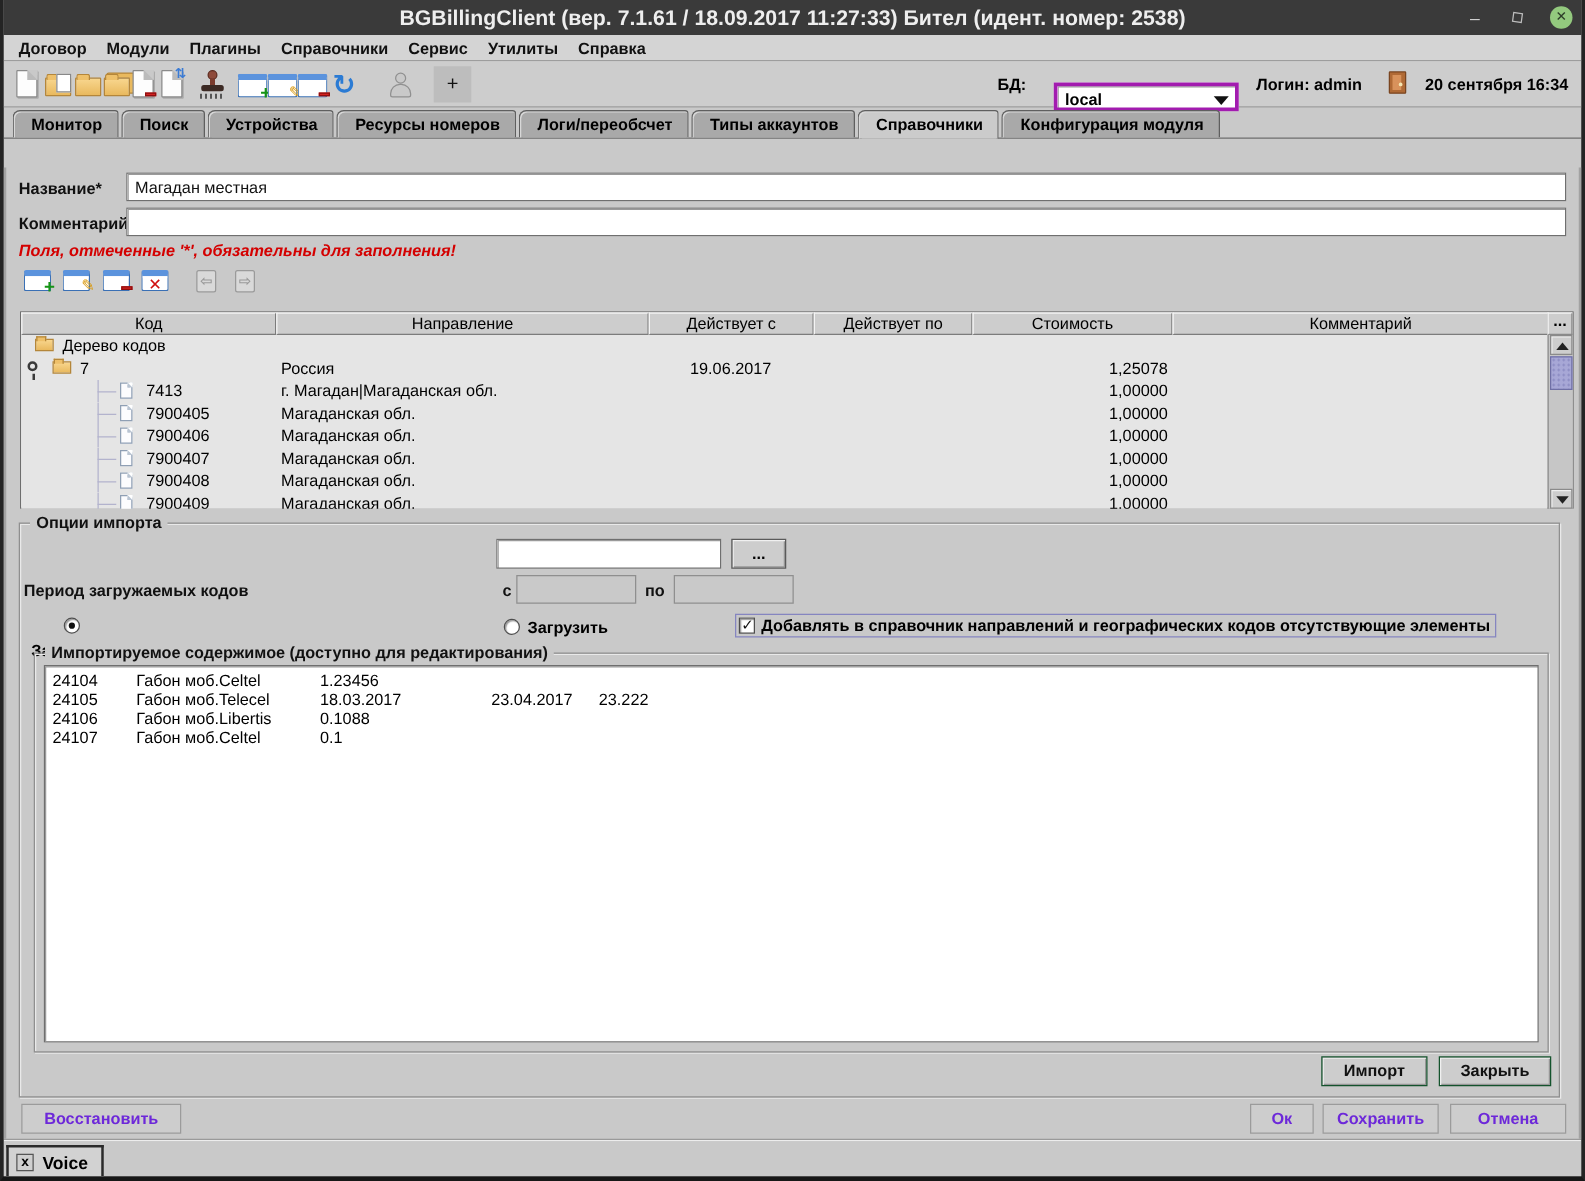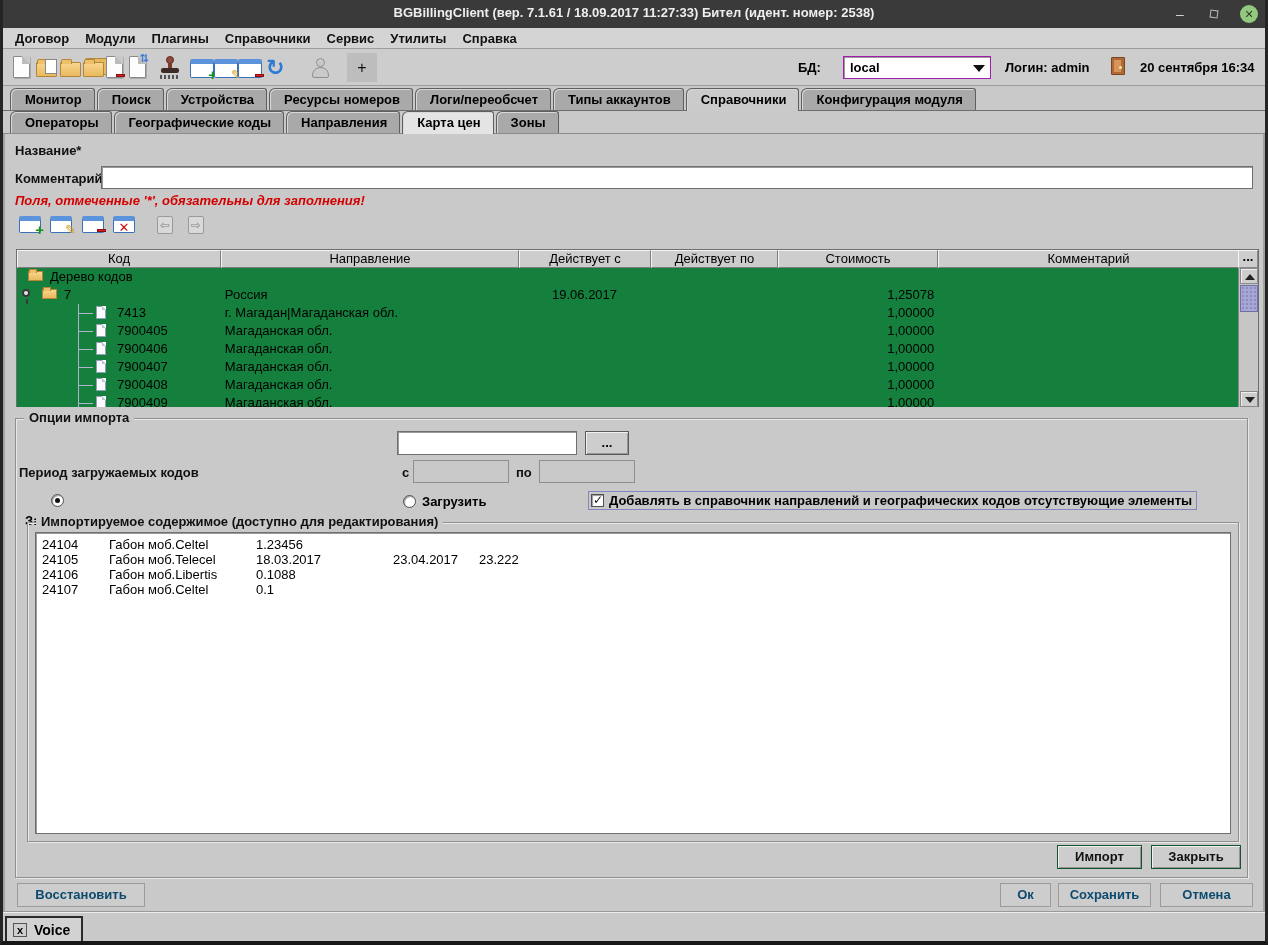--- a/index.html
+++ b/index.html
@@ -3,37 +3,37 @@
 <meta charset="utf-8">
 <style>
   * { margin:0; padding:0; box-sizing:border-box; }
   html,body { width:1268px; height:945px; }
   body { font-family:"Liberation Sans","DejaVu Sans",sans-serif; font-size:13px; background:#1f1f1f; }
   .app { position:relative; width:1268px; height:945px; background:#c9c9c9; overflow:hidden;
          border-left:3px solid #242424; border-right:3px solid #242424; border-bottom:4px solid #171717; }
 
   
   .titlebar { position:absolute; left:-3px; top:0; width:1268px; height:28px; background:#3a3a3a; }
-  .titlebar .title { position:absolute; left:0; right:0; top:5px; text-align:center; color:#eeeeee; font-weight:bold; font-size:13px; }
+  .titlebar .title { position:absolute; left:0; right:0; top:5px; text-align:center; color:#eeeeee; font-weight:bold; font-size:17px; }
   .win-btn { position:absolute; top:4px; width:20px; height:20px; color:#cfcfcf; text-align:center; line-height:20px; font-size:14px; cursor:default; }
   .btn-min { right:78px; }
   .btn-max { right:44px; font-size:10px; }
   .btn-max .sq { display:inline-block; width:8px; height:8px; border:1px solid #bdbdbd; transform:rotate(8deg); margin-top:6px; }
   .btn-close { right:10px; top:5px; width:18px; height:18px; border-radius:50%; background:#93c97e; color:#2c3c28; font-weight:bold; font-size:11px; line-height:18px; }
 
   
   .menubar { position:absolute; left:0; top:28px; width:1262px; height:21px; background:#d4d4d4; border-bottom:1px solid #9d9d9d; display:flex; align-items:center; padding-left:4px; }
   .menu-item { font-weight:bold; padding:2px 8px; color:#111; }
 
   
   .toolbar { position:absolute; left:0; top:49px; width:1262px; height:37px; background:#cdcdcd; border-bottom:1px solid #9d9d9d; }
   .tb-icon { position:absolute; top:7px; width:24px; height:24px; }
   .tb-right { position:absolute; top:0; height:36px; right:0; left:790px; }
   .db-label { position:absolute; left:5px; top:11px; font-weight:bold; }
-  .db-select { position:absolute; left:50px; top:7px; width:148px; height:23px; background:#fff; border:1px solid #a21caf; box-shadow:inset 1px 1px 0 #9a9a9a; font-weight:bold; padding-left:6px; line-height:21px; }
+  .db-select { position:absolute; left:50px; top:17px; width:148px; height:23px; background:#fff; border:3px solid #a21caf; box-shadow:inset 1px 1px 0 #9a9a9a; font-weight:bold; padding-left:6px; line-height:21px; }
   .db-select .arrow { position:absolute; right:5px; top:8px; width:0; height:0; border-left:6px solid transparent; border-right:6px solid transparent; border-top:7px solid #111; }
   .login-label { position:absolute; left:212px; top:11px; font-weight:bold; }
   .door { position:absolute; left:318px; top:8px; width:14px; height:18px; background:#b5causes; background:#b06a35; border:1px solid #7a4520; border-radius:1px; }
   .door:before { content:""; position:absolute; left:2px; top:2px; width:7px; height:12px; background:#d8925b; }
   .door:after { content:""; position:absolute; right:2px; top:8px; width:3px; height:3px; border-radius:50%; background:#f4e4b0; }
   .dt-label { position:absolute; left:347px; top:11px; font-weight:bold; }
 
   
   .icon { position:relative; display:inline-block; }
   .i-doc { width:17px; height:22px; background:#fdfdfd; border:1px solid #8a8a8a; border-radius:1px; box-shadow:1px 1px 0 #aaa; }
@@ -78,21 +78,21 @@
   .mini { position:absolute; top:0; width:24px; height:20px; }
   .mini .i-window { width:22px; height:17px; margin-top:0; }
   .i-xwin { color:#d01010; font-weight:bold; font-size:13px; text-align:center; line-height:14px; }
   .i-gray-doc { width:16px; height:18px; background:#d9d9d9; border:1px solid #9a9a9a; border-radius:2px; }
   .i-gray-doc span { position:absolute; left:2px; top:1px; color:#9a9a9a; font-weight:bold; font-size:12px; }
 
   
   .grid { position:absolute; left:11px; top:115px; width:1243px; height:158px; border:1px solid #6e6e6e; background:#fff; }
   .grid-header { position:absolute; left:0; top:0; height:18px; width:1241px; display:flex; }
   .gh-cell { background:#cdcdcd; border-top:1px solid #f4f4f4; border-left:1px solid #f4f4f4; border-right:1px solid #7c7c7c; border-bottom:1px solid #7c7c7c; text-align:center; font-size:13px; line-height:16px; overflow:hidden; white-space:nowrap; }
-  .grid-body { position:absolute; left:0; top:18px; width:1221px; height:139px; overflow:hidden; background:#15803d; }
+  .grid-body { position:absolute; left:0; top:18px; width:1221px; height:139px; overflow:hidden; background:#e5e5e5; }
   .t-row { position:relative; height:18px; display:flex; }
   .t-cell { font-size:13px; line-height:18px; white-space:nowrap; overflow:hidden; }
   .c-dir { padding-left:4px; }
   .c-from,.c-to { text-align:center; }
   .c-cost { text-align:right; padding-right:3px; }
   .tree-cell { position:relative; }
   .tfolder { position:absolute; top:3px; width:15px; height:10px; background:linear-gradient(#f8d68e,#e9b95e); border:1px solid #b4863a; }
   .tfolder:before { content:""; position:absolute; left:0; top:-3px; width:6px; height:3px; background:#eec06a; border:1px solid #b4863a; border-bottom:none; }
   .tleaf { position:absolute; top:2px; width:10px; height:13px; background:#fcfcfe; border:1px solid #8f9fb4; }
   .tleaf:before { content:""; position:absolute; right:-1px; top:-1px; border:2px solid #fff; border-left-color:#b9c4d2; border-bottom-color:#b9c4d2; }
@@ -121,21 +121,21 @@
   .radio.checked .dot:after { content:""; position:absolute; left:3px; top:3px; width:5px; height:5px; border-radius:50%; background:#111; }
   .checkbox-wrap { position:absolute; display:flex; align-items:center; gap:5px; font-weight:bold; border:1px solid #8585c0; padding:1px 4px 1px 2px; }
   .checkbox { width:13px; height:13px; background:#fff; border:1px solid #4e4e4e; box-shadow:inset 1px 1px 1px #999; position:relative; }
   .checkbox:after { content:"✓"; position:absolute; left:1px; top:-2px; font-size:12px; font-weight:bold; color:#111; }
 
   .import-area { position:absolute; background:#fff; border:1px solid #6f6f6f; box-shadow:inset 1px 1px 0 #9a9a9a; overflow:hidden; }
   .ta-line { position:relative; height:15px; }
   .ta-line span { position:absolute; top:0; line-height:15px; font-size:13px; white-space:pre; }
 
   .push-btn { position:absolute; background:#cdcdcd; border:1px solid #14532d; box-shadow:inset 1px 1px 0 #f0f0f0, inset -1px -1px 0 #969696; font-weight:bold; text-align:center; color:#111; font-size:13px; font-family:"Liberation Sans",sans-serif; }
-  .push-btn.disabled { border-color:#9b9b9b; color:#0c4a6e; box-shadow:none; }
+  .push-btn.disabled { border-color:#9b9b9b; color:#6d28d9; box-shadow:none; }
 
   
   .footer-sep { position:absolute; left:0; top:911px; width:1262px; height:2px; border-top:1px solid #9a9a9a; border-bottom:1px solid #ededed; }
   .statusbar { position:absolute; left:0; top:913px; width:1262px; height:28px; background:#c9c9c9; }
   .voice-tab { position:absolute; left:2px; top:3px; height:25px; width:78px; background:#d2d2d2; border:2px solid #2a2a2a; border-bottom:none; display:flex; align-items:center; gap:7px; padding-left:6px; }
   .voice-x { width:14px; height:14px; border:1px solid #555; background:#cfcfcf; text-align:center; line-height:13px; font-weight:bold; font-size:11px; }
   .voice-label { font-weight:bold; font-size:14px; }
 </style>
 </head>
 <body>
@@ -195,31 +195,25 @@
   <div class="tabrow tabrow1" id="tabs1">
       <div class="tab">Монитор</div>
       <div class="tab">Поиск</div>
       <div class="tab">Устройства</div>
       <div class="tab">Ресурсы номеров</div>
       <div class="tab">Логи/переобсчет</div>
       <div class="tab">Типы аккаунтов</div>
       <div class="tab selected">Справочники</div>
       <div class="tab">Конфигурация модуля</div>
     </div>
-  <div class="tabrow tabrow2" id="tabs2">
-      <div class="tab">Операторы</div>
-      <div class="tab">Географические коды</div>
-      <div class="tab">Направления</div>
-      <div class="tab selected">Карта цен</div>
-      <div class="tab">Зоны</div>
-    </div>
 
   <div class="content">
 
     <span class="frm-label" style="left:10px; top:9px;">Название*</span>
+    <div class="text-input" style="left:96px; top:4px; width:1152px; height:23px; line-height:21px;"><span>Магадан местная</span></div>
 
     <span class="frm-label" style="left:10px; top:37px;">Комментарий</span>
     <div class="text-input" style="left:96px; top:32px; width:1152px; height:23px;"><span></span></div>
 
     <span class="req-note">Поля, отмеченные '*', обязательны для заполнения!</span>
 
     <div class="mini-icons" id="mini-icons">
         <div class="mini" style="left: 14px;"><span class="icon i-window"><span class="badge b-plus">+</span></span></div>
         <div class="mini" style="left: 45px;"><span class="icon i-window"><span class="badge b-pencil">✎</span></span></div>
         <div class="mini" style="left: 77px;"><span class="icon i-window"><span class="badge b-minus"></span></span></div>

